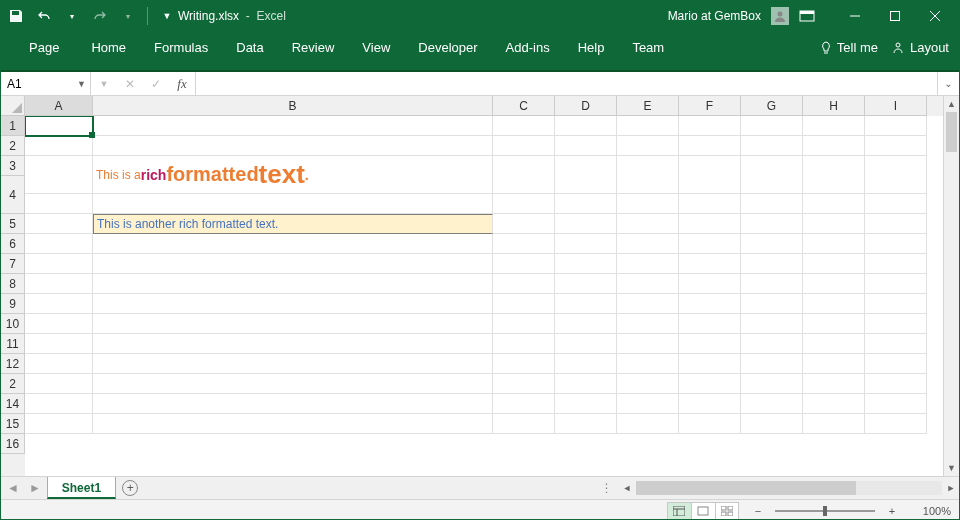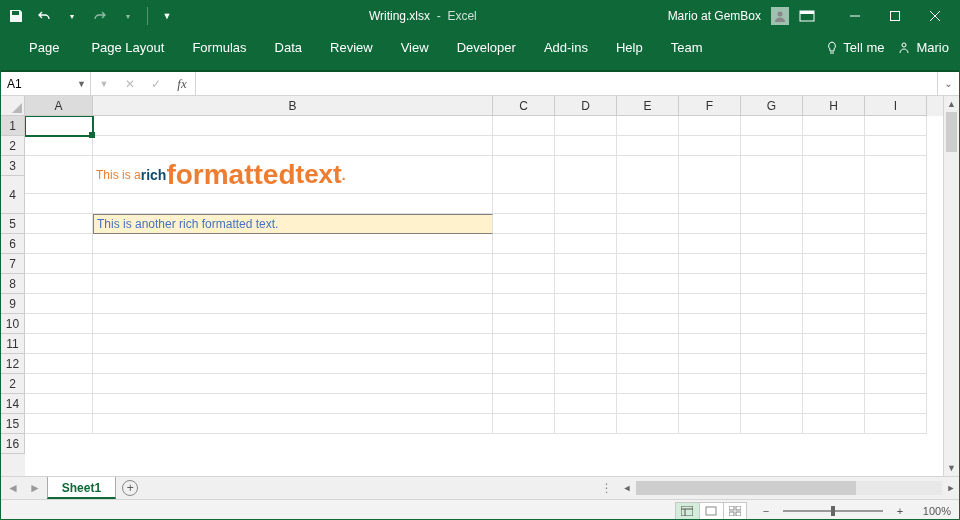--- a/index.html
+++ b/index.html
@@ -3,21 +3,21 @@
 <meta charset="utf-8">
 <style>
   * { box-sizing: border-box; margin: 0; padding: 0; }
   body { font-family: "Segoe UI", Arial, sans-serif; font-size: 12px; background: #fff; width: 960px; height: 520px; overflow: hidden; border: 1px solid #0e6838; }
   
   
   .titlebar { height: 30px; background: #0e6838; color: #fff; display: flex; align-items: center; padding: 0 4px; }
   .titlebar .qat { display: flex; align-items: center; gap: 6px; }
   .qat-btn { width: 22px; height: 22px; display: flex; align-items: center; justify-content: center; color: #fff; font-size: 13px; }
   .qat-sep { width: 1px; height: 18px; background: rgba(255,255,255,0.3); margin: 0 2px; }
-  .title-center { flex: 1; text-align: center; font-size: 12px; }
+  .title-center { flex: 1; font-size: 12px; }
   .title-app { color: rgba(255,255,255,0.8); }
   .title-right { display: flex; align-items: center; gap: 10px; }
   .user-avatar { width: 18px; height: 18px; background: rgba(255,255,255,0.6); display: flex; align-items: center; justify-content: center; }
   .winctrl { display: flex; margin-left: 10px; }
   .winctrl .wbtn { width: 40px; height: 30px; display: flex; align-items: center; justify-content: center; color: #fff; }
   
   
   .ribbon-tabs { height: 33px; background: #0e6838; color: #fff; display: flex; align-items: center; padding: 0 10px; font-size: 13px; }
   .ribbon-tabs .tab { padding: 0 14px; height: 33px; display: flex; align-items: center; cursor: pointer; }
   .ribbon-tabs .tab.file { padding: 0 18px; }
@@ -55,22 +55,22 @@
   .g-row { display: flex; height: 20px; }
   .g-row.tall { height: 38px; }
   .g-cell { border-right: 1px solid #e0e0e0; border-bottom: 1px solid #e0e0e0; padding: 1px 3px; display: flex; align-items: center; overflow: visible; white-space: nowrap; }
   .g-cell.selected { outline: 2px solid #0e6838; outline-offset: -1px; position: relative; z-index: 2; }
   .g-cell.selected::after { content: ""; position: absolute; right: -3px; bottom: -3px; width: 6px; height: 6px; background: #0e6838; }
   
   .cell-yellow { background: #fff2cc; border-top: 1px solid #7f7f7f; border-bottom: 1px solid #7f7f7f !important; }
   .link-text { color: #4472c4; }
   
   .rich-part1 { color: #ed7d31; font-size: 12px; }
-  .rich-part2 { color: #0c4a6e; font-weight: bold; font-size: 14px; }
-  .rich-part3 { color: #ed7d31; font-weight: bold; font-size: 28px; }
+  .rich-part2 { color: #be185d; font-weight: bold; font-size: 14px; }
+  .rich-part3 { color: #ed7d31; font-weight: bold; font-size: 20px; }
   .rich-part4 { color: #ed7d31; font-weight: bold; font-size: 26px; }
   .rich-dot { color: #ed7d31; font-weight: bold; font-size: 14px; }
   
   .vscroll { position: absolute; right: 0; top: 0; bottom: 0; width: 16px; background: #f0f0f0; border-left: 1px solid #d4d4d4; }
   .vscroll .arrow { height: 16px; display: flex; align-items: center; justify-content: center; font-size: 9px; color: #666; }
   .vscroll .thumb { position: absolute; top: 16px; left: 2px; right: 2px; height: 40px; background: #cdcdcd; }
   
   
   .tabbar { height: 23px; border-top: 1px solid #d4d4d4; display: flex; align-items: stretch; background: #f0f0f0; font-size: 12px; }
   .tab-nav { display: flex; align-items: center; padding: 0 6px; gap: 10px; color: #999; }
@@ -157,21 +157,21 @@
             <line x1="1" y1="1" x2="11" y2="11" stroke="#fff"></line>
             <line x1="11" y1="1" x2="1" y2="11" stroke="#fff"></line>
           </svg>
         </span>
     </div>
   </div>
 </div>
 
 <div class="ribbon-tabs">
   <div class="tab file">Page</div>
-  <div class="tab">Page Layout</div>
+  <div class="tab">Home</div>
   <div class="tab">Formulas</div>
   <div class="tab">Data</div>
   <div class="tab">Review</div>
   <div class="tab">View</div>
   <div class="tab">Developer</div>
   <div class="tab">Add-ins</div>
   <div class="tab">Help</div>
   <div class="tab">Team</div>
   <div class="ribbon-right">
     <div class="tellme">
@@ -182,21 +182,21 @@
         </span>
       <span>Tell me</span>
     </div>
     <div class="share">
       <span>
           <svg width="13" height="13" viewBox="0 0 13 13">
             <circle cx="6" cy="4" r="2" fill="none" stroke="#fff"></circle>
             <path d="M2 12c0-2.5 2-4 4-4s4 1.5 4 4" fill="none" stroke="#fff"></path>
           </svg>
         </span>
-      <span>Mario</span>
+      <span>Layout</span>
     </div>
   </div>
 </div>
 <div class="ribbon-strip"></div>
 
 <div class="formula-row">
   <div class="namebox">
     <span>A1</span>
     <span class="dd">▼</span>
   </div>
@@ -469,14 +469,14 @@
           <rect x="7" y="6" width="5" height="4" fill="none" stroke="#888"></rect>
         </svg>
       </div>
   </div>
   <span class="zoom-btn">−</span>
   <div class="zoom-slider">
       <div class="ztick"></div>
       <div class="zthumb"></div>
     </div>
   <span class="zoom-btn">+</span>
-  <span style="margin-left:12px;">100%</span>
+  <span style="margin-left:20px;">100%</span>
 </div>
 
 </body></html>

